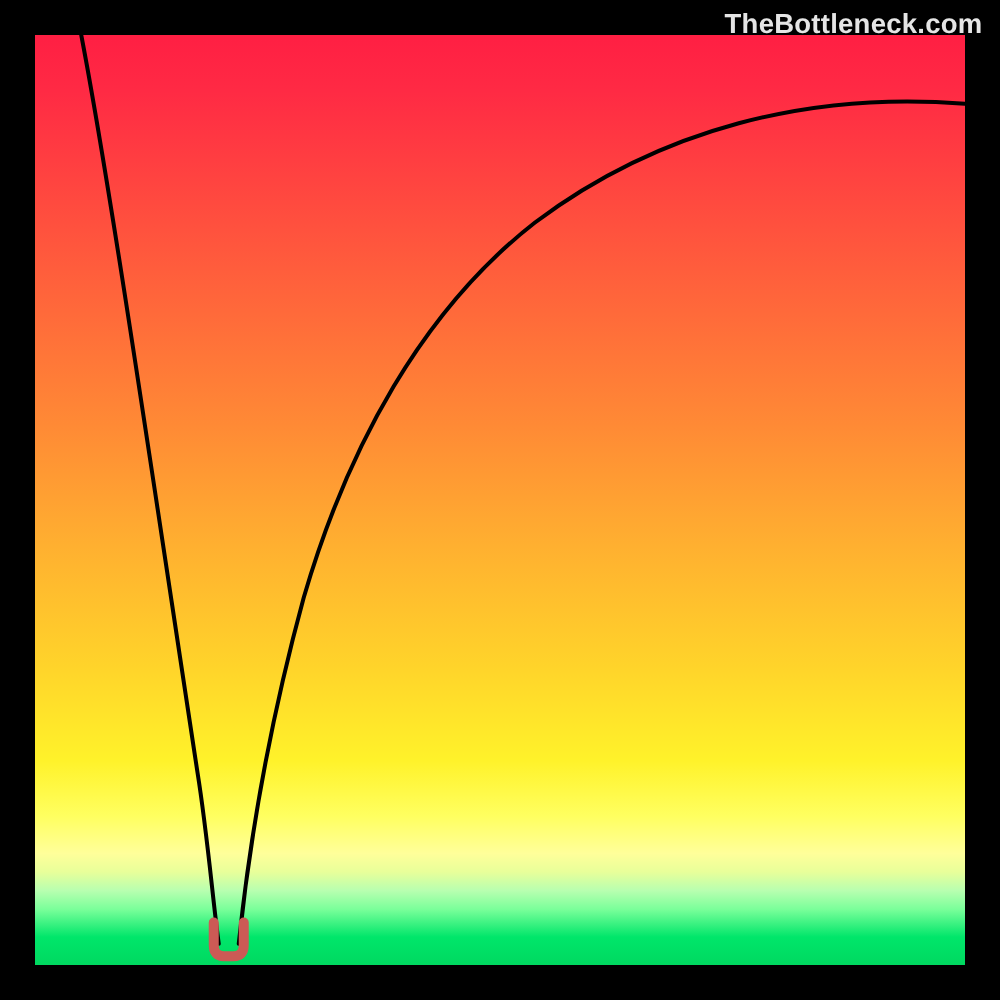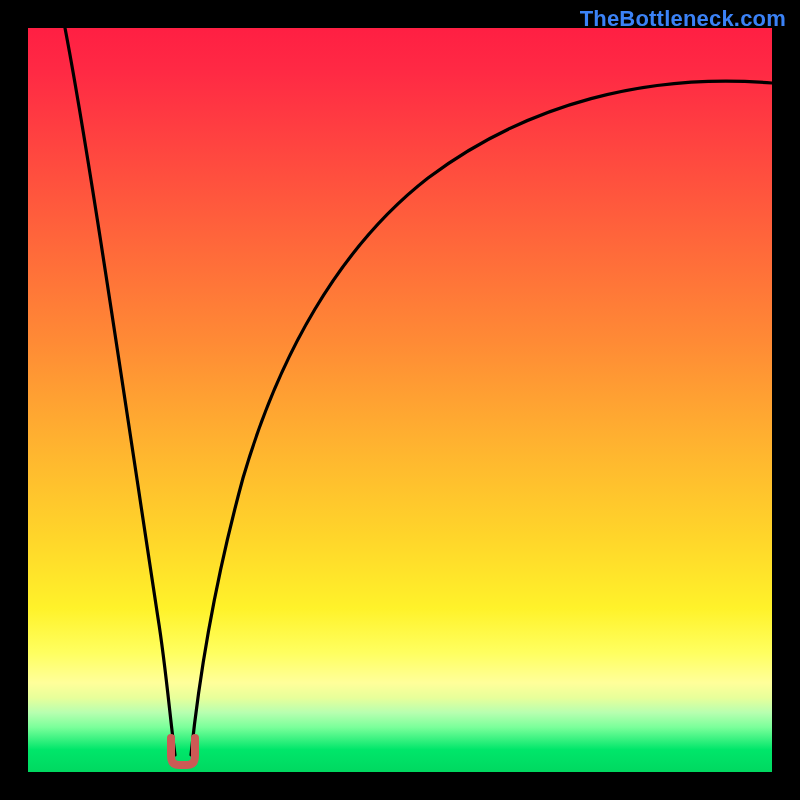--- a/index.html
+++ b/index.html
@@ -47,21 +47,21 @@
     );
   }
   .curves {
     position: absolute;
     inset: 0;
   }
   .watermark {
     position: absolute;
     top: 6px;
     right: 14px;
-    color: #3b82f6;
+    color: #e5e5e5;
     font-size: 22px;
     font-weight: 600;
     letter-spacing: 0.2px;
     user-select: none;
   }
 </style>
 </head>
 <body>
 
 <div class="frame">

